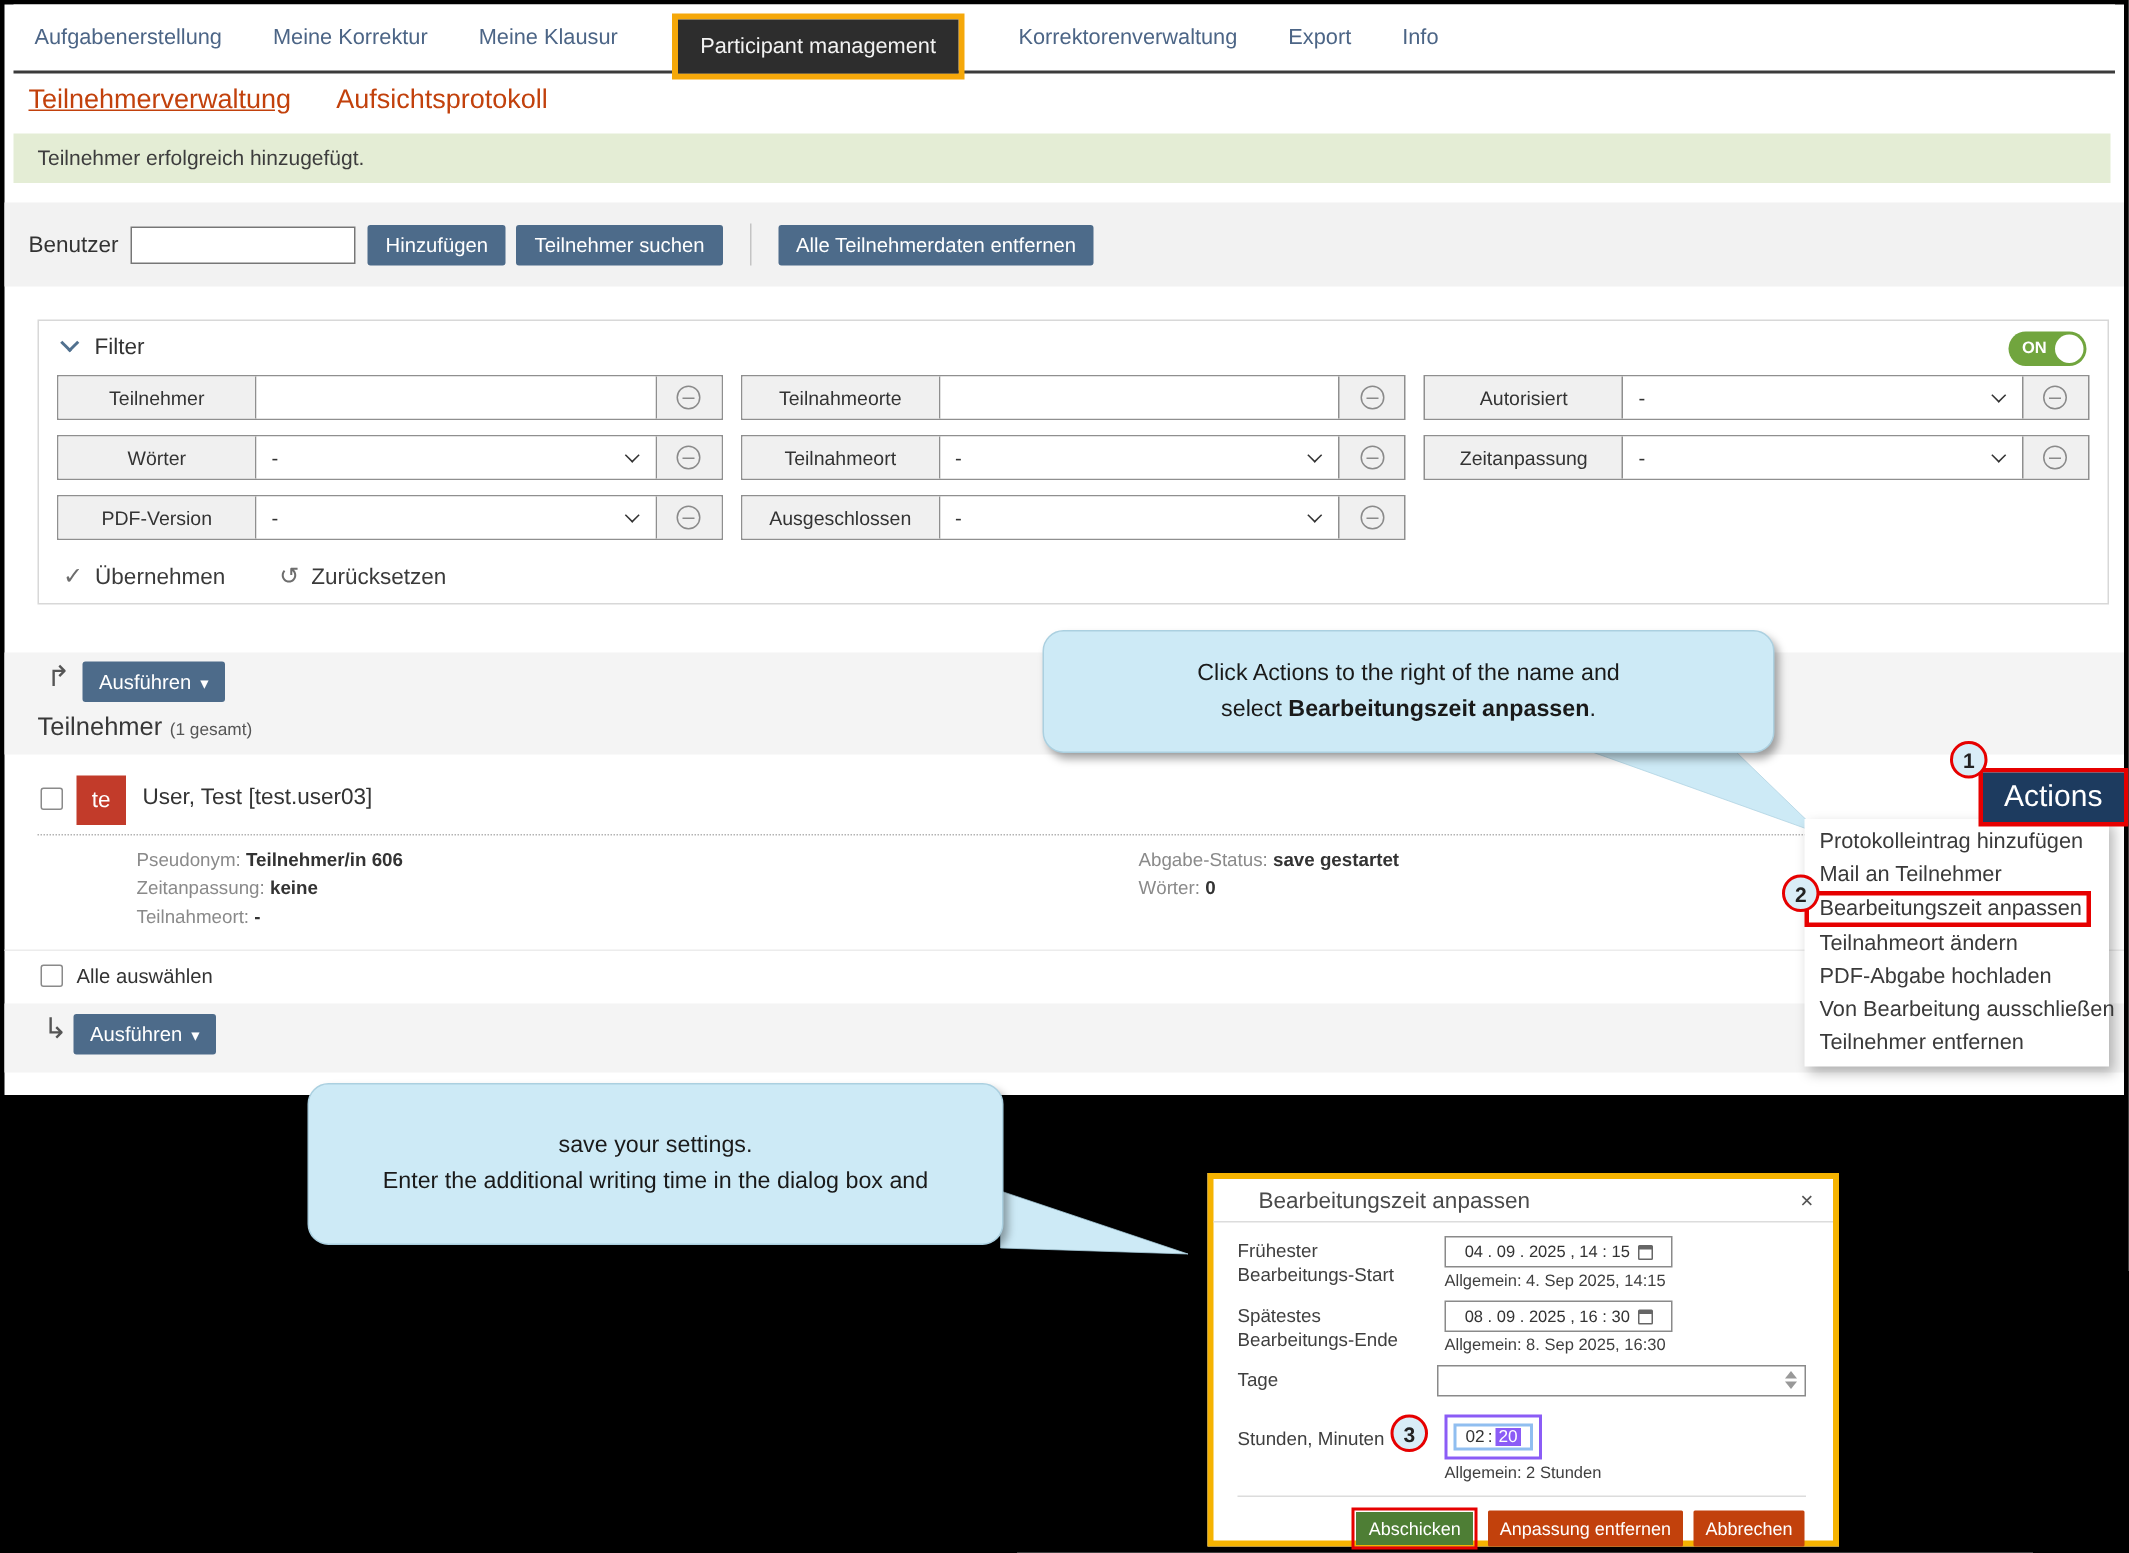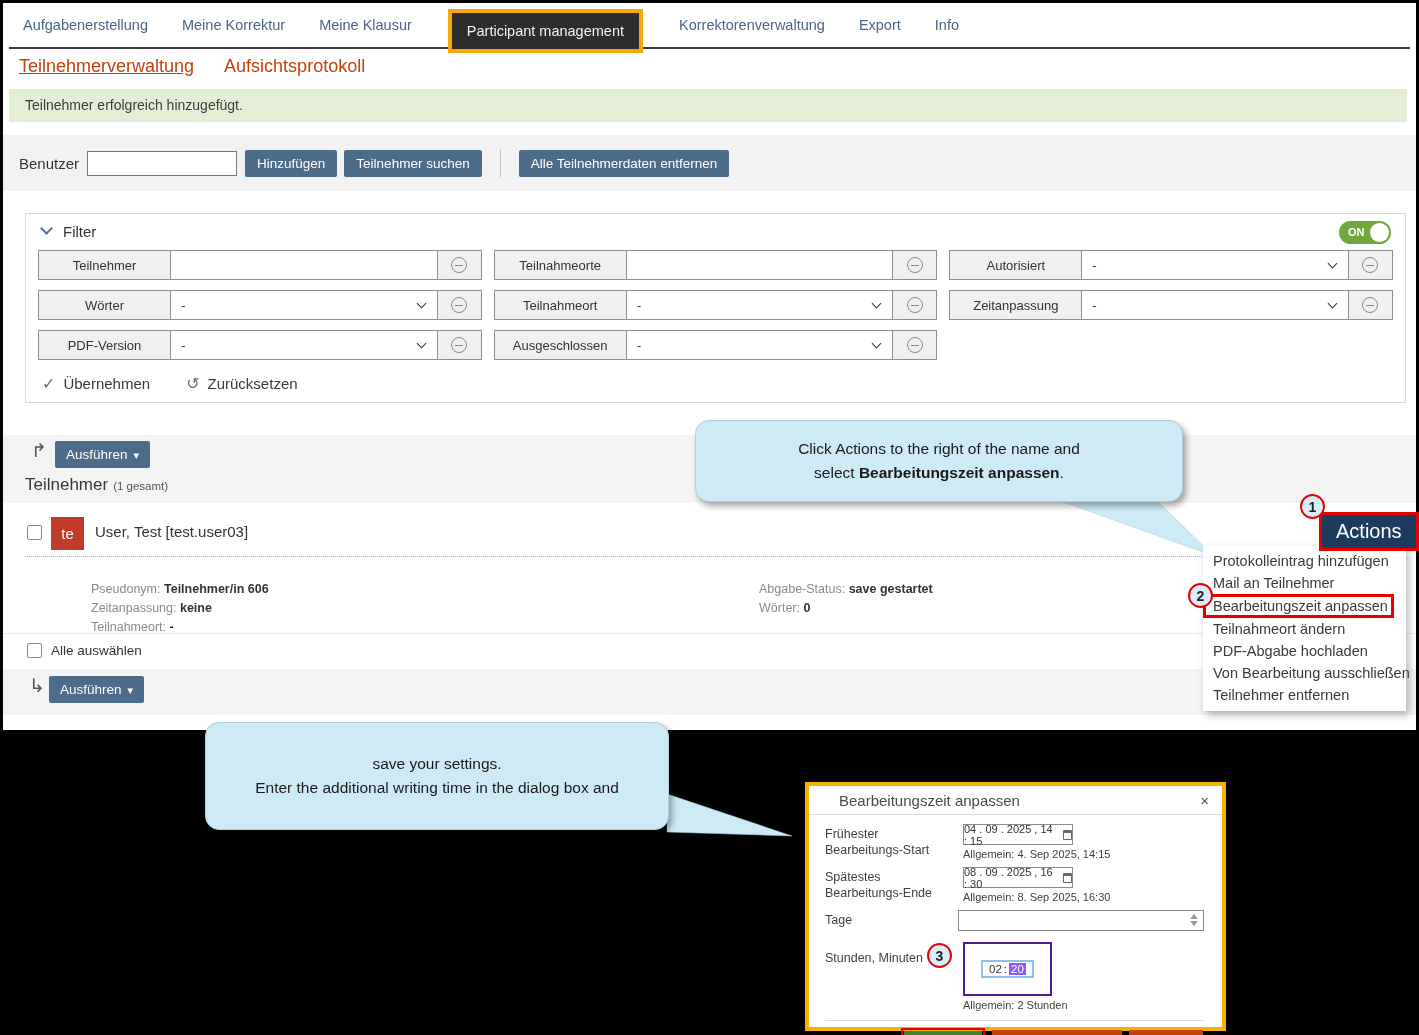--- a/index.html
+++ b/index.html
@@ -67,21 +67,21 @@
   .caret { font-size:11px; margin-left:6px; }
   .list-heading { position:absolute; left:22px; top:40px; font-size:17px; color:#383838; }
   .list-count { font-size:11.5px; color:#555; margin-left:5px; }
   .checkbox { position:absolute; width:15px; height:15px; border:1px solid #8a8a8a; background:#fff;
               border-radius:2px; cursor:pointer; }
   .avatar { position:absolute; left:48px; top:514px; width:33px; height:33px; background:#c23b2a;
             color:#fff; font-size:15px; display:flex; align-items:center; justify-content:center; }
   .uname { position:absolute; left:92px; top:520px; font-size:15px; color:#333; }
   .dotted-line { position:absolute; top:553px; left:22px; right:10px; border-top:1px dotted #b3b3b3; }
   .soft-line { position:absolute; top:630px; left:0; right:0; border-top:1px solid #ececec; }
-  .details { position:absolute; top:561px; font-size:12.5px; line-height:19px;margin-top:16px; }
+  .details { position:absolute; top:561px; font-size:12.5px; line-height:19px; }
   .d-label { color:#8a8a8a; }
   .d-value { color:#333; font-weight:bold; }
   .selall-label { position:absolute; left:48px; top:640px; font-size:13.5px; color:#333; }
 
   
   .bubble { position:absolute; background:#cdeaf6; border:1px solid #abd0e0; border-radius:14px;
             box-shadow:3px 4px 6px rgba(0,0,0,.35); color:#1a1a1a; font-size:15.5px;
             line-height:1.55; text-align:center; display:flex; flex-direction:column; justify-content:center; z-index:4; }
   .bubble b { font-weight:bold; }
   .tail { position:absolute; z-index:3; }
@@ -101,32 +101,32 @@
   
   .dialog { position:absolute; left:805px; top:782px; width:421px; height:249px; z-index:8;
             border:4px solid #f5b301; background:#fff; }
   .dlg-titlebar { height:29px; border-bottom:1px solid #dcdcdc; display:flex; align-items:center;
                   padding:0 13px 0 30px; }
   .dlg-title { font-size:15px; color:#4a4a4a; }
   .dlg-close { margin-left:auto; font-size:15px; color:#555; cursor:pointer; }
   .dlg-body { padding:9px 18px 0 16px; position:relative; }
   .dlg-row { display:flex; margin-bottom:7px; }
   .dlabel { width:138px; font-size:12.5px; color:#3f3f3f; line-height:16px; padding-top:2px; }
-  .datebox { width:110px; height:21px; border:1px solid #8a8a8a; display:flex; align-items:center;
+  .datebox { width:152px; height:21px; border:1px solid #8a8a8a; display:flex; align-items:center;
              justify-content:center; font-size:11px; color:#333; cursor:text; }
   .cal-icon { display:inline-block; width:10px; height:10px; border:1px solid #666; border-top:3px solid #666;
               border-radius:1px; margin-left:5px; }
   .dhint { font-size:11px; color:#3f3f3f; margin-top:3px; }
   .tagebox { width:246px; height:21px; border:1px solid #8a8a8a; position:relative; background:#fff; cursor:text; }
   .spin { position:absolute; right:5px; top:3px; display:flex; flex-direction:column; gap:2px; cursor:pointer; }
   .tri-up { width:0; height:0; border-left:4px solid transparent; border-right:4px solid transparent;
             border-bottom:5px solid #999; }
   .tri-down { width:0; height:0; border-left:4px solid transparent; border-right:4px solid transparent;
               border-top:5px solid #999; }
-  .timewrap { display:inline-block; border:2px solid #4c1d95; padding:16px; }
+  .timewrap { display:inline-block; border:2px solid #8b5cf6; padding:4px; }
   .timebox { border:2px solid #90bef0; background:#fff; padding:1px 6px; font-size:11.5px; color:#333;
              display:flex; align-items:center; gap:2px; cursor:text; }
   .time-min { background:#8b5cf6; color:#fff; padding:0 2px; }
   .dlg-foot { margin-top:9px; border-top:1px solid #dcdcdc; padding:7px 1px 0 0; display:flex;
               justify-content:flex-end; align-items:center; gap:7px; }
   .submit-wrap { border:2.5px solid #e60000; padding:1px; }
   .btn-green { background:#4e7e35; color:#fff; border:none; font-size:12px; padding:4px 8px;
                cursor:pointer; font-family:inherit; display:block; }
   .btn-slate-sm { background:#c2410c; color:#fff; border:none; font-size:12px; padding:5px 8px;
                   cursor:pointer; font-family:inherit; border-radius:1px; }

